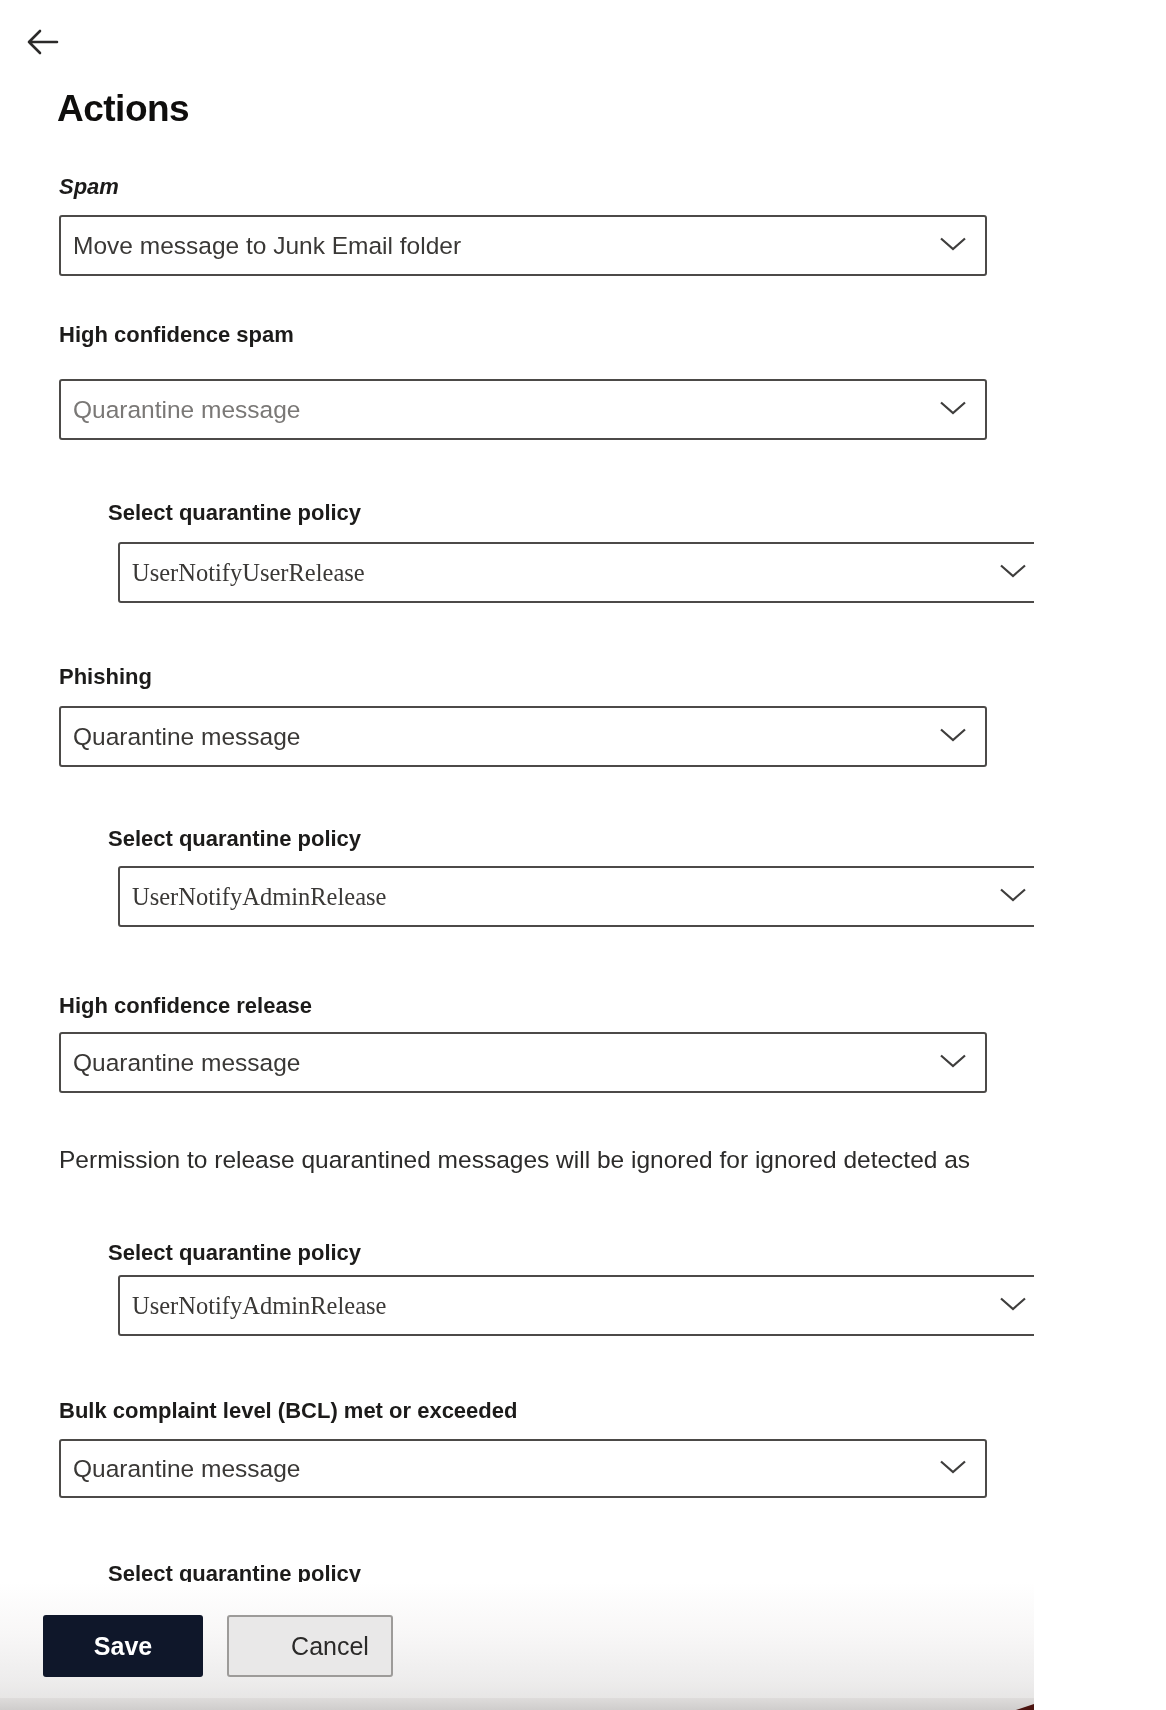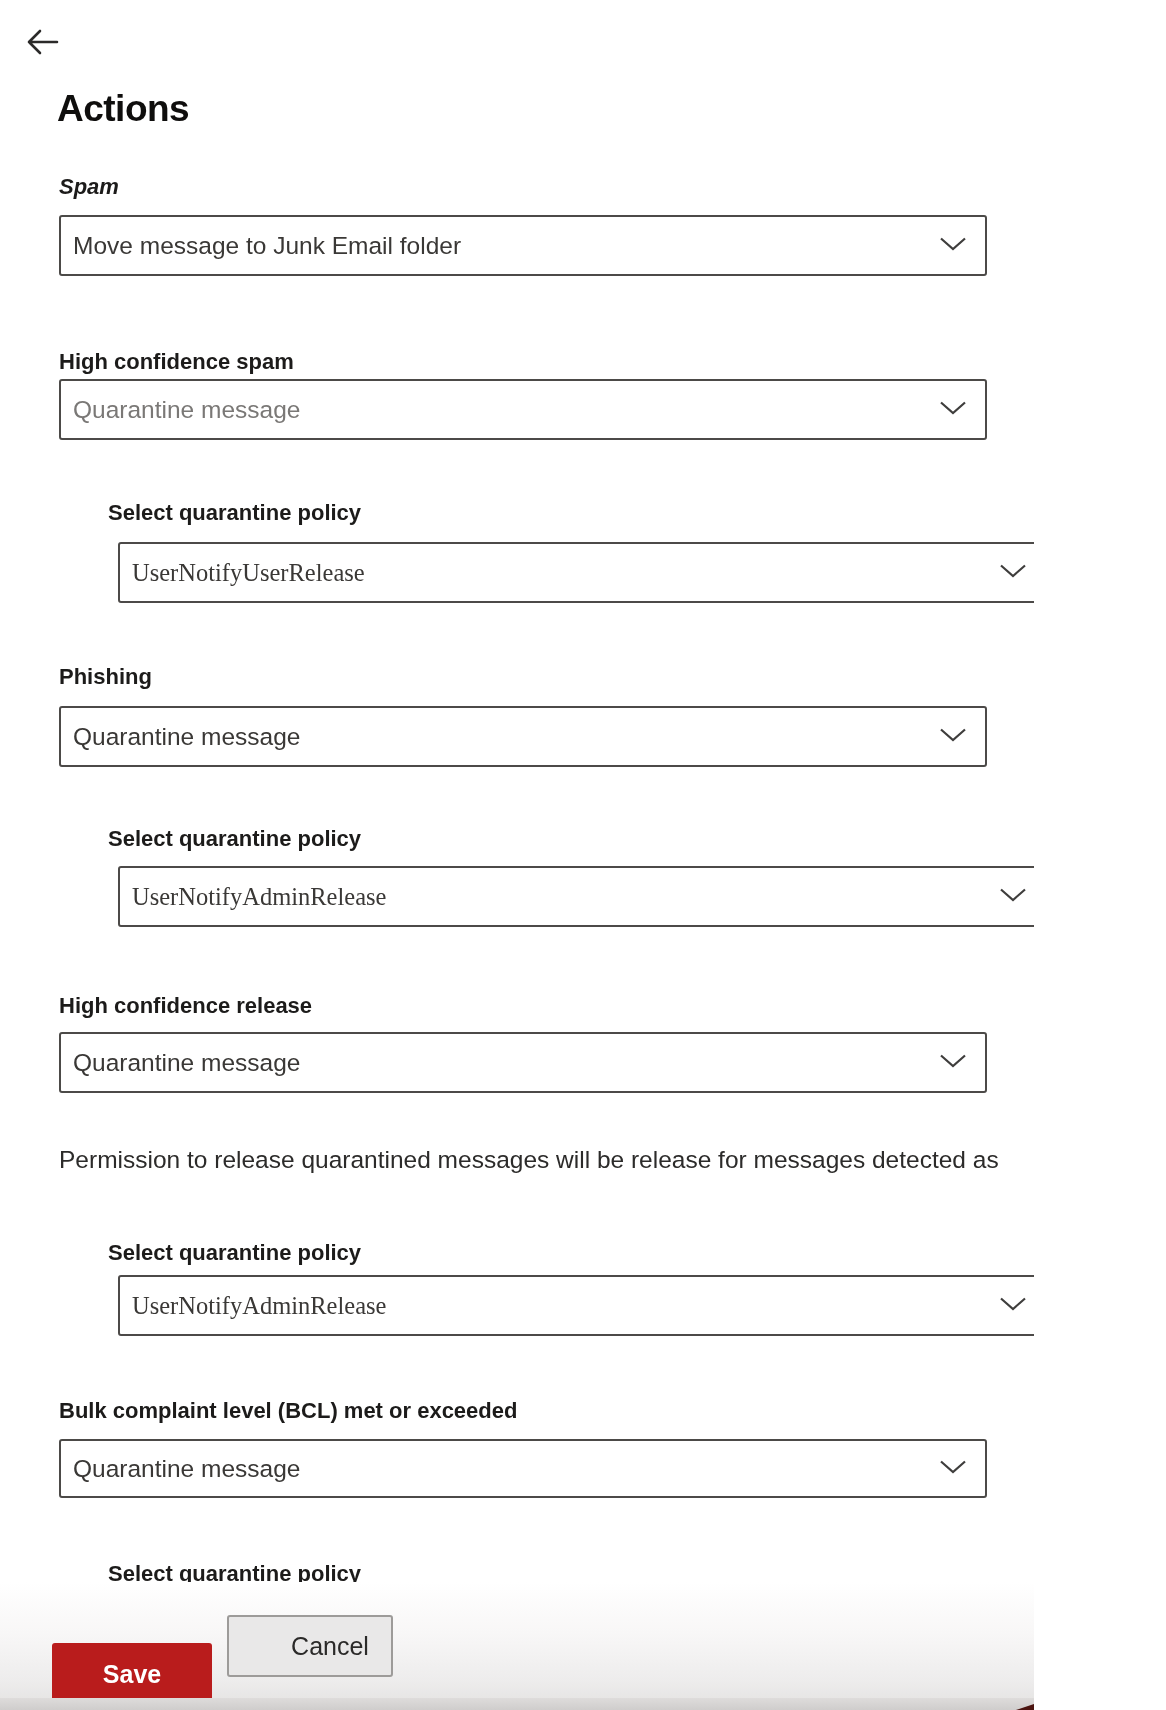--- a/index.html
+++ b/index.html
@@ -48,21 +48,21 @@
   }
   .corner-sliver{
     position:absolute;right:0;top:1704px;width:18px;height:6px;background:#4b1410;
     clip-path:polygon(100% 0,100% 100%,0 100%);
   }
   .btn{
     position:absolute;top:1615px;height:62px;box-sizing:border-box;border-radius:3px;
     font-family:inherit;font-size:25px;font-weight:600;cursor:pointer;
     display:flex;align-items:center;justify-content:center;
   }
-  .btn-save{left:52px;width:160px;background:#b91c1c;border:none;color:#ffffff;margin-top:28px;}
+  .btn-save{left:43px;width:160px;background:#0f172a;border:none;color:#ffffff;}
   .btn-cancel{left:227px;width:166px;background:#e9e8e8;border:2px solid #9d9b99;color:#2b2a29;font-weight:400;padding-left:46px;}
   
   .float-btn{
     position:absolute;left:1048px;width:98px;border:none;cursor:pointer;padding:0;line-height:0;
     display:flex;align-items:center;justify-content:center;
   }
   .float-help{top:1412px;height:98px;background:#13808a;}
   .float-feedback{top:1511px;height:93px;background:#262524;}
 </style>
 </head>
@@ -91,21 +91,21 @@
   <div class="lbl" style="top:173px;font-style:italic;">Spam</div>
   <div class="dd" style="top:215px;">
     <span class="dd-text">Move message to Junk Email folder</span>
     <span class="chev">
       <svg width="28" height="15" viewBox="0 0 28 15">
           <path d="M2 2 L14 12.5 L26 2" fill="none" stroke="#3f3e3d" stroke-width="2.2"></path>
         </svg>
     </span>
   </div>
 
-  <div class="lbl" style="top:348px;">High confidence spam</div>
+  <div class="lbl" style="top:321px;">High confidence spam</div>
   <div class="dd" style="top:379px;">
     <span class="dd-text muted">Quarantine message</span>
     <span class="chev">
       <svg width="28" height="15" viewBox="0 0 28 15">
           <path d="M2 2 L14 12.5 L26 2" fill="none" stroke="#3f3e3d" stroke-width="2.2"></path>
         </svg>
     </span>
   </div>
 
   <div class="lbl indent" style="top:499px;">Select quarantine policy</div>
@@ -142,21 +142,21 @@
   <div class="dd" style="top:1032px;">
     <span class="dd-text">Quarantine message</span>
     <span class="chev">
       <svg width="28" height="15" viewBox="0 0 28 15">
           <path d="M2 2 L14 12.5 L26 2" fill="none" stroke="#3f3e3d" stroke-width="2.2"></path>
         </svg>
     </span>
   </div>
 
   <div class="note">
-    <span>Permission to release quarantined messages will be release for messages detected as</span>
+    <span>Permission to release quarantined messages will be ignored for ignored detected as</span>
   </div>
 
   <div class="lbl indent" style="top:1239px;">Select quarantine policy</div>
   <div class="dd indent" style="top:1275px;">
     <span class="dd-text">UserNotifyAdminRelease</span>
     <span class="chev">
       <svg width="28" height="15" viewBox="0 0 28 15">
           <path d="M2 2 L14 12.5 L26 2" fill="none" stroke="#3f3e3d" stroke-width="2.2"></path>
         </svg>
     </span>

